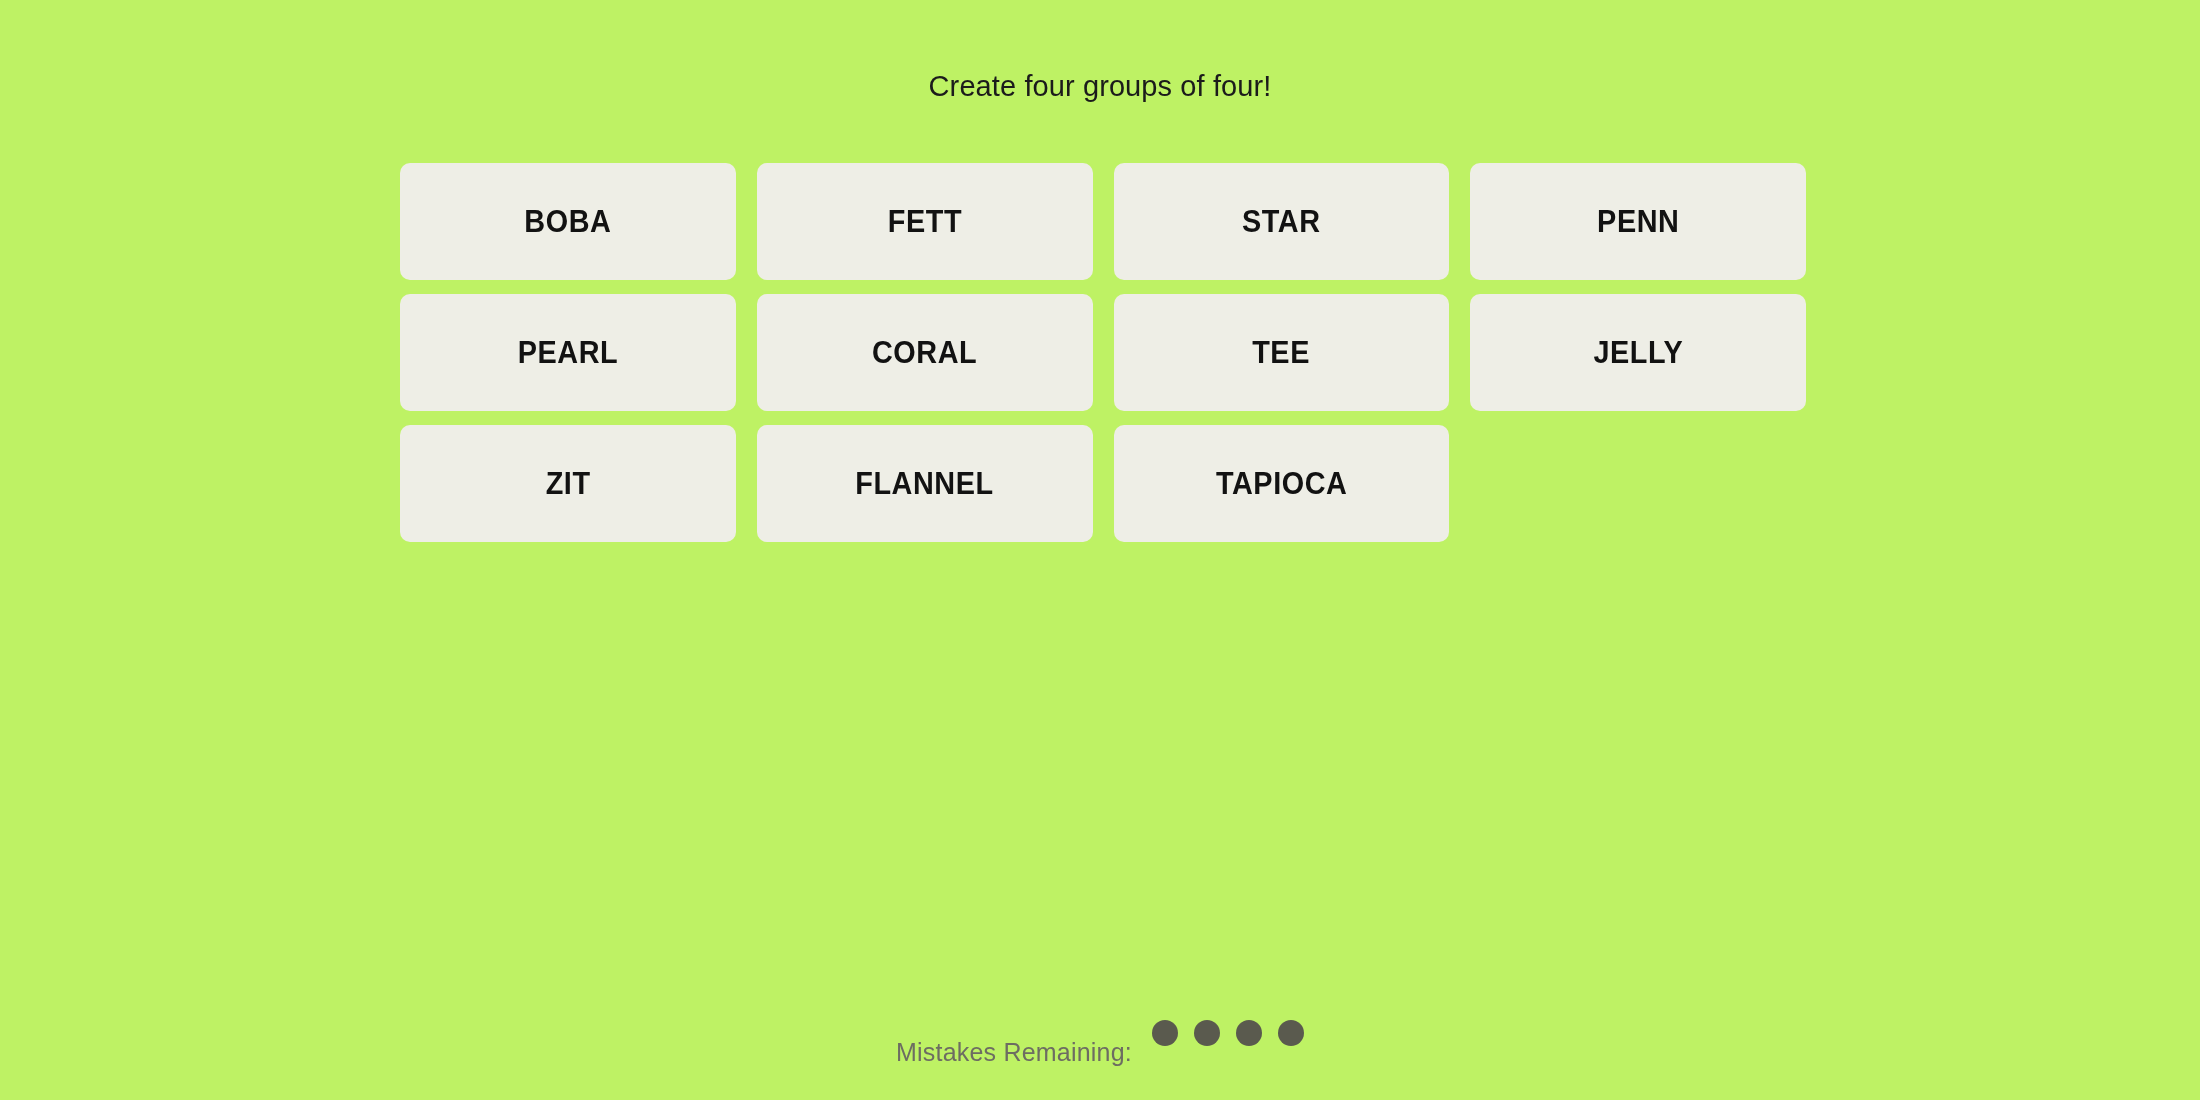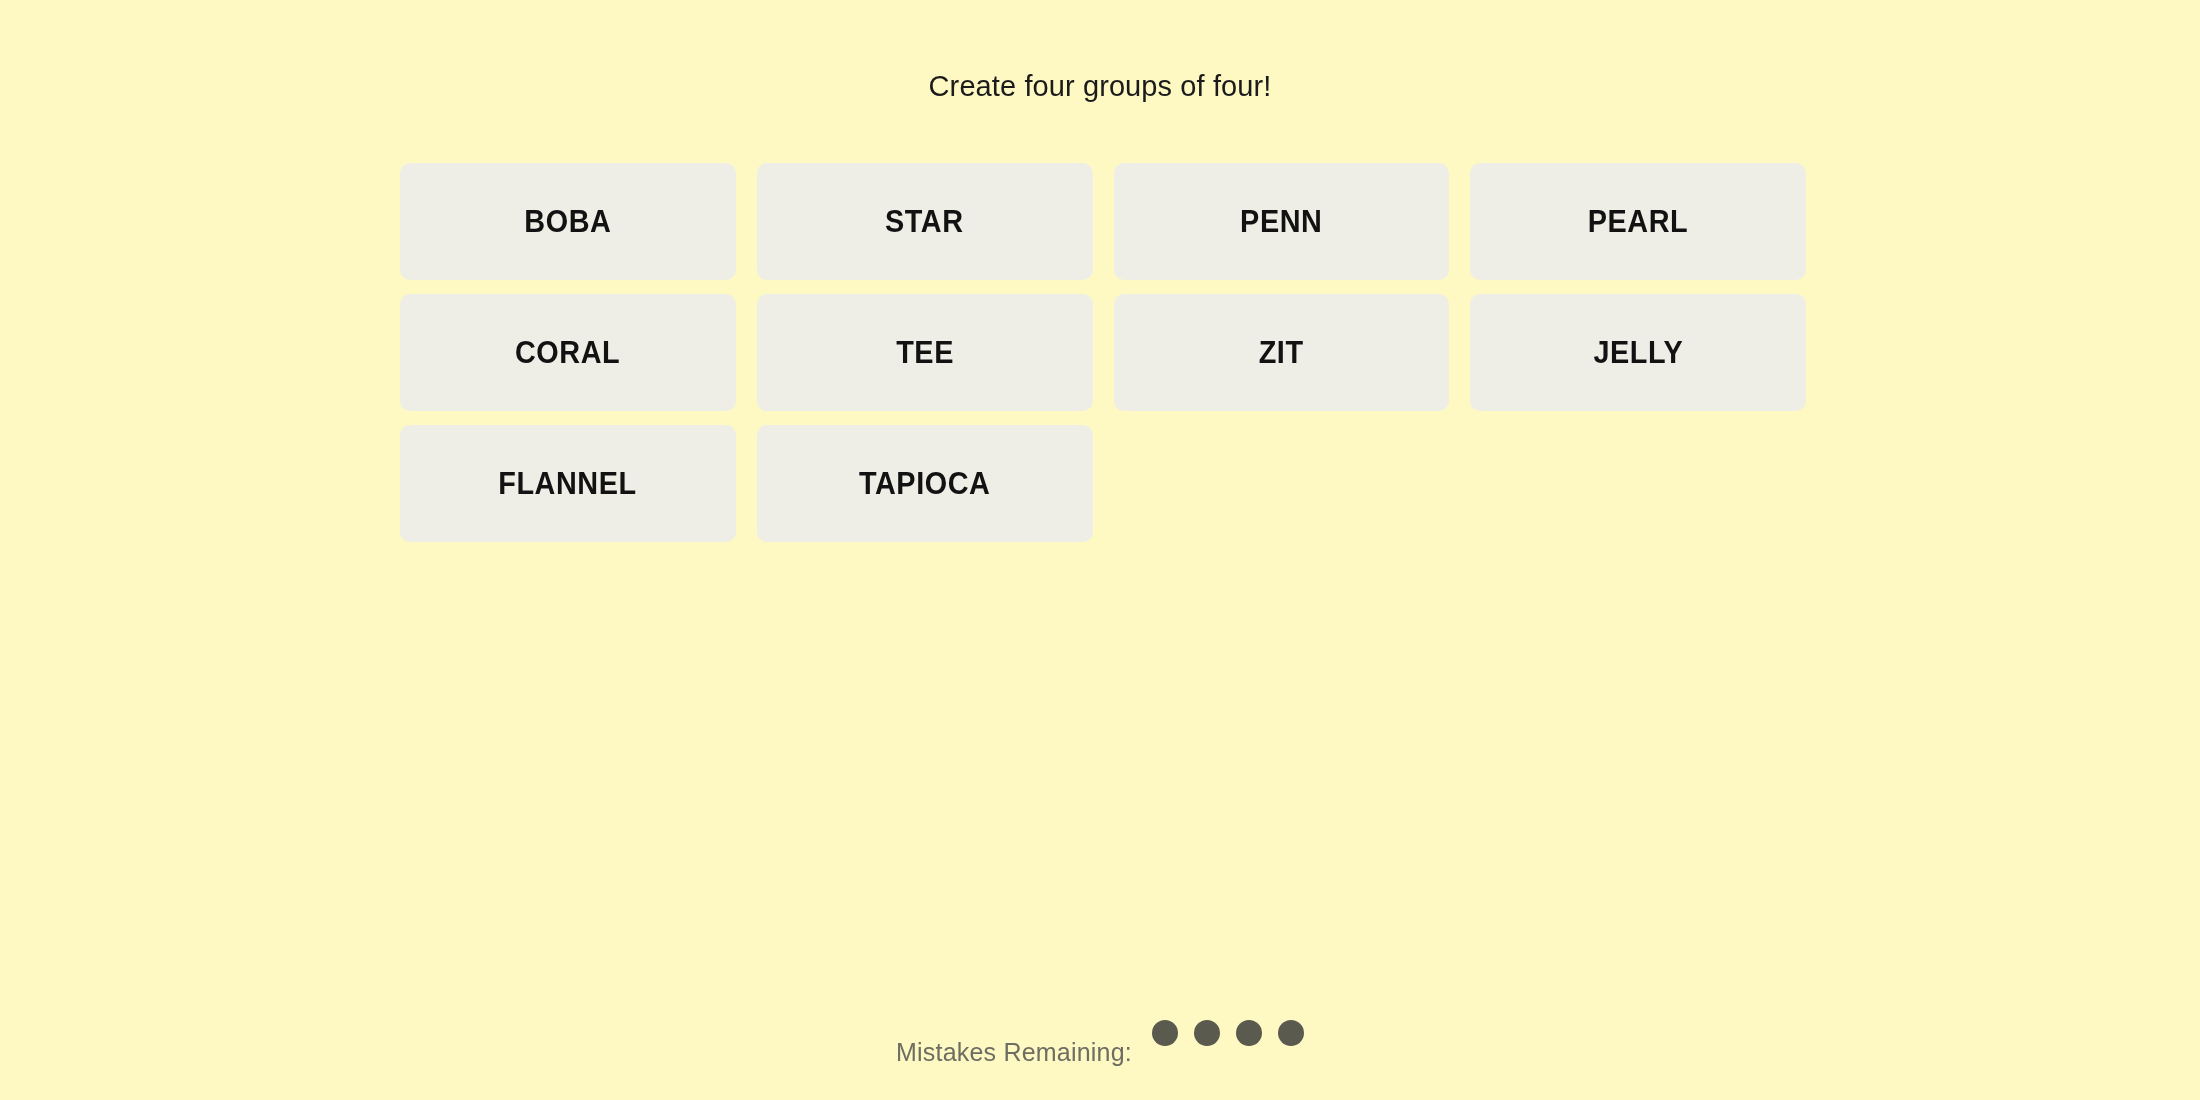--- a/index.html
+++ b/index.html
@@ -11,21 +11,21 @@
     height: 1100px;
     background: #ffffff;
     font-family: "Liberation Sans", sans-serif;
     overflow: hidden;
   }
 
   #game-root {
     position: relative;
     width: 2200px;
     height: 1100px;
-    background: #fef9c3;
+    background: #bef264;
   }
 
   
   .puzzle-header {
     position: absolute;
     top: 72px;
     left: 0;
     width: 2200px;
     text-align: center;
   }
@@ -118,39 +118,42 @@
 
   <div class="puzzle-header">
     <span class="headline">Create four groups of four!</span>
   </div>
 
   <div class="tile-grid">
       <button class="tile">
         <span class="tile-label">BOBA</span>
       </button>
       <button class="tile">
+        <span class="tile-label">FETT</span>
+      </button>
+      <button class="tile">
         <span class="tile-label">STAR</span>
       </button>
       <button class="tile">
         <span class="tile-label">PENN</span>
       </button>
       <button class="tile">
         <span class="tile-label">PEARL</span>
       </button>
       <button class="tile">
         <span class="tile-label">CORAL</span>
       </button>
       <button class="tile">
         <span class="tile-label">TEE</span>
       </button>
       <button class="tile">
-        <span class="tile-label">ZIT</span>
+        <span class="tile-label">JELLY</span>
       </button>
       <button class="tile">
-        <span class="tile-label">JELLY</span>
+        <span class="tile-label">ZIT</span>
       </button>
       <button class="tile">
         <span class="tile-label">FLANNEL</span>
       </button>
       <button class="tile">
         <span class="tile-label">TAPIOCA</span>
       </button>
     </div>
 
   <div class="mistakes-bar">

